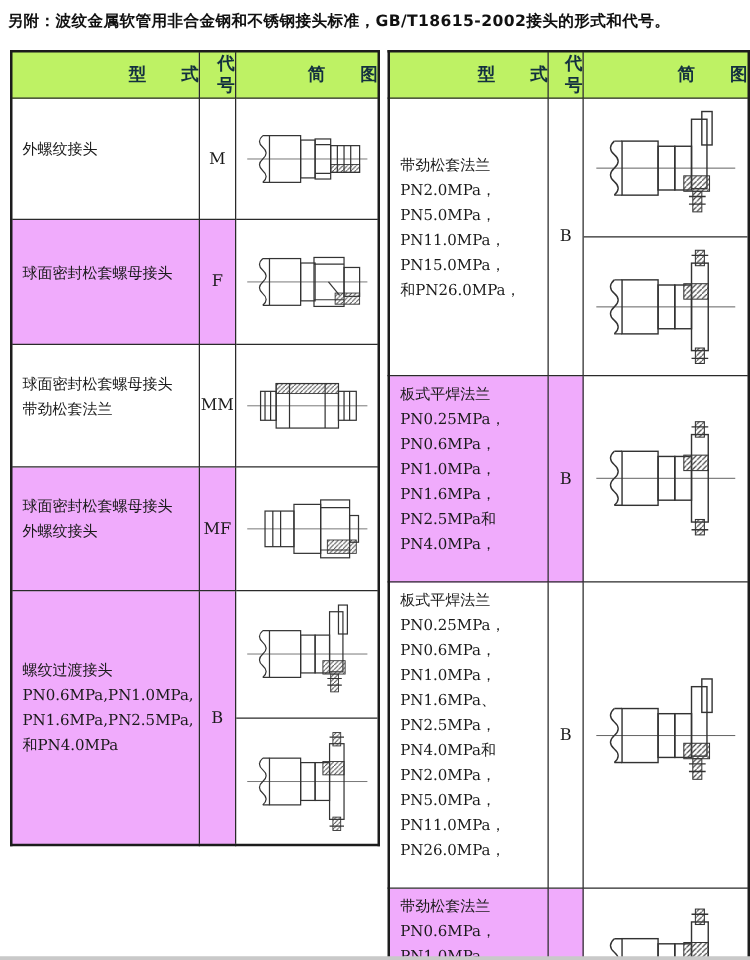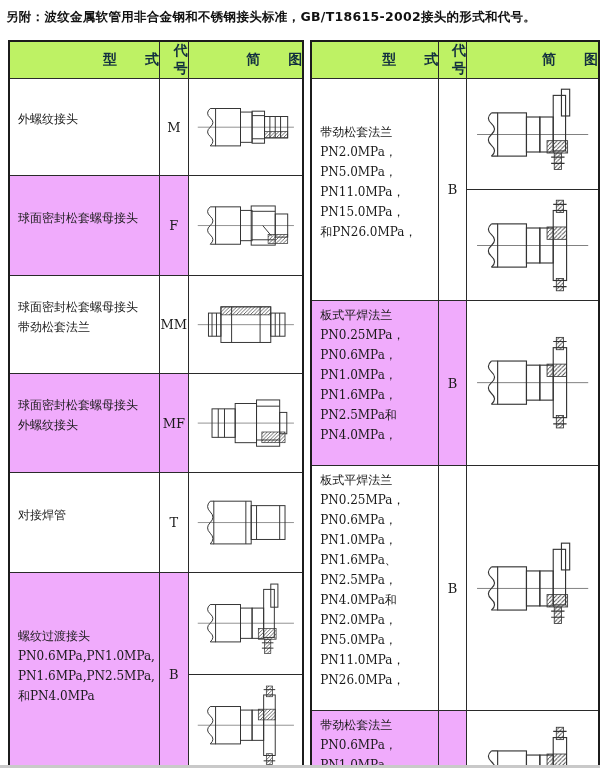--- a/index.html
+++ b/index.html
@@ -166,46 +166,20 @@
                     </pattern>
                   </defs>
                   <line class="cl" x1="2" y1="46" x2="110" y2="46"></line>
                   <rect class="ln" x="18" y="30" width="26" height="32"></rect>
                   <path class="ln" d="M25,30 v32 M32,30 v32"></path>
                   <rect class="ln" x="44" y="24" width="24" height="44"></rect>
                   <rect class="ln" x="68" y="20" width="26" height="52"></rect>
                   <path class="ln" d="M68,27 h26 M68,65 h26"></path>
                   <rect class="hx" fill="url(#h4)" x="74" y="56" width="26" height="12"></rect>
                   <rect class="ln" x="94" y="34" width="8" height="24"></rect>
-                </svg>
-              </div>
-            </div>
-          </td>
-        </tr>
-        <tr style="height: 100px;">
-          <td class="type">
-            <div>对接焊管</div>
-          </td>
-          <td class="code">T</td>
-          <td class="diag">
-            <div class="dcol" style="height: 99px;">
-              <div class="dwrap">
-                <svg viewBox="0 0 112 92" preserveAspectRatio="xMidYMid meet">
-                  <defs>
-                    <pattern id="h5" width="4" height="4" patternUnits="userSpaceOnUse">
-                      <path d="M0,4 L4,0" stroke="#444" stroke-width="0.9"></path>
-                    </pattern>
-                  </defs>
-                  <line class="cl" x1="2" y1="46" x2="110" y2="46"></line>
-                  <path class="ln" d="M16,22 q-6,6 0,12 t0,12 t0,12 t0,12"></path>
-                  <path class="ln" d="M16,22 H20 M16,70 H20"></path>
-                  <rect class="ln" x="20" y="22" width="42" height="48"></rect>
-                  <path class="ln" d="M56,22 v48"></path>
-                  <rect class="ln" x="62" y="27" width="38" height="38"></rect>
-                  <path class="ln" d="M68,27 v38 M94,27 v38"></path>
                 </svg>
               </div>
             </div>
           </td>
         </tr>
         <tr style="height: 203px;">
           <td class="type yellow">
             <div>螺纹过渡接头</div>
             <div>PN0.6MPa,PN1.0MPa,</div>
             <div>PN1.6MPa,PN2.5MPa,</div>

